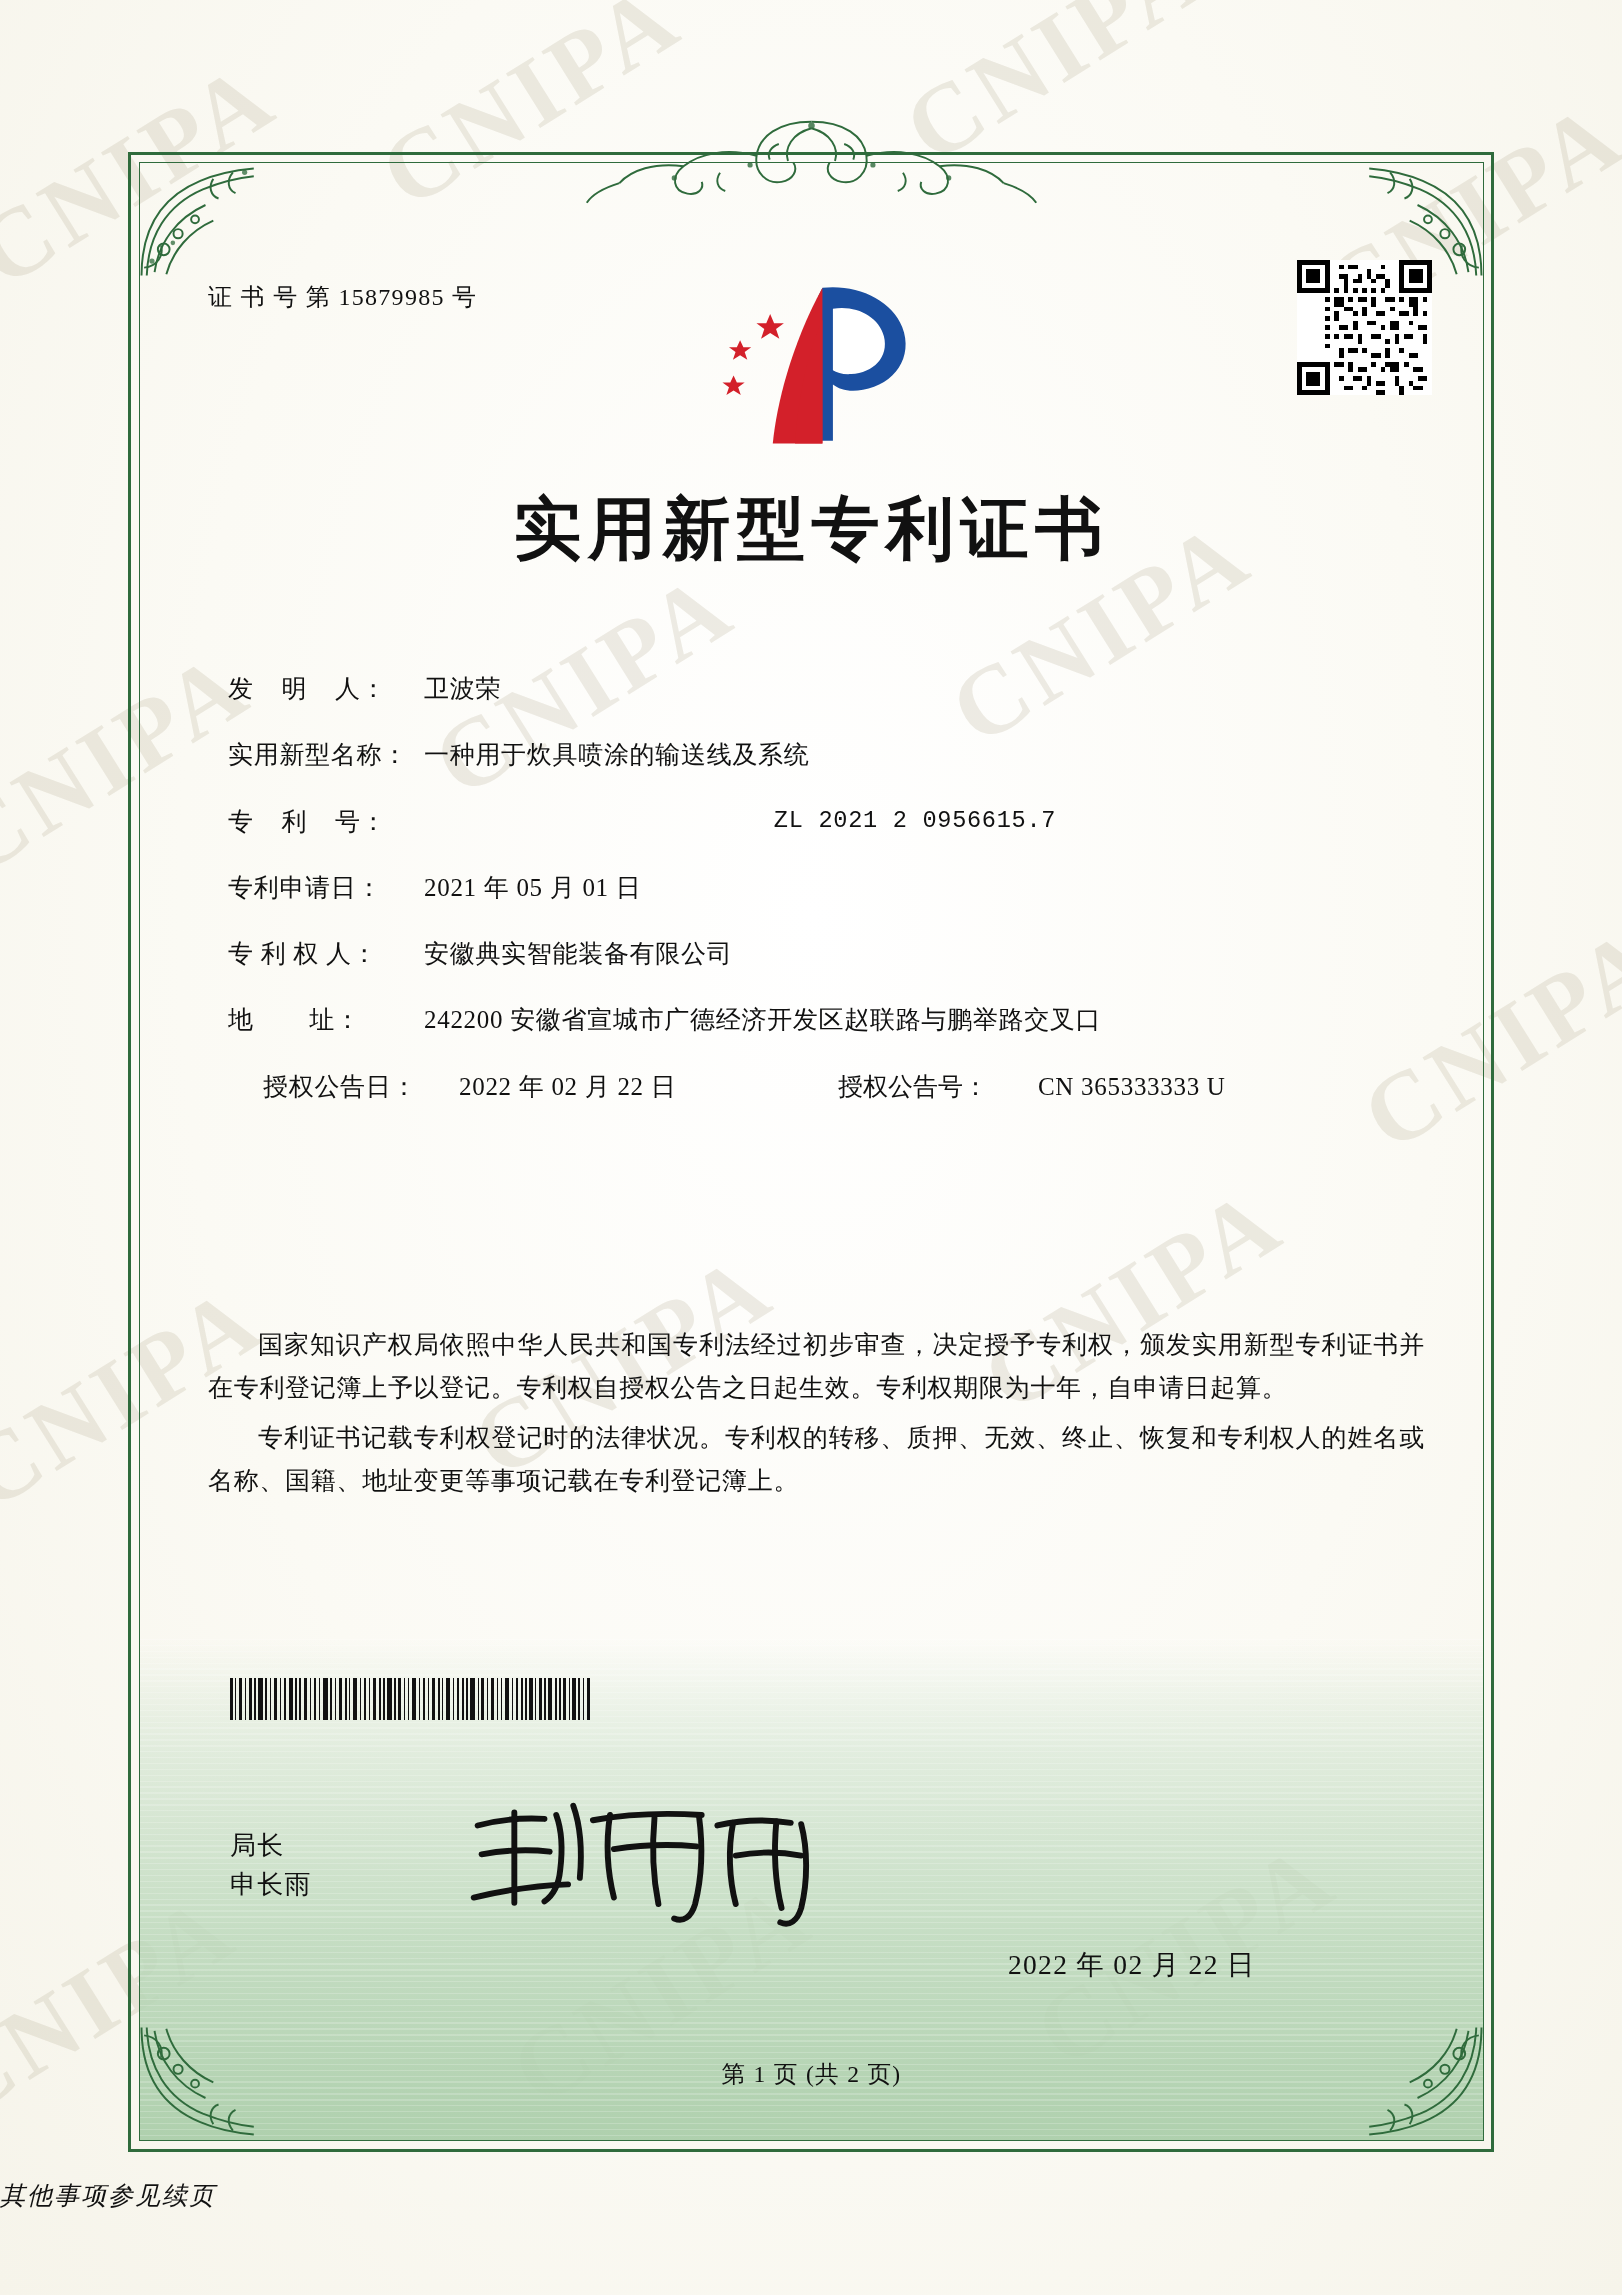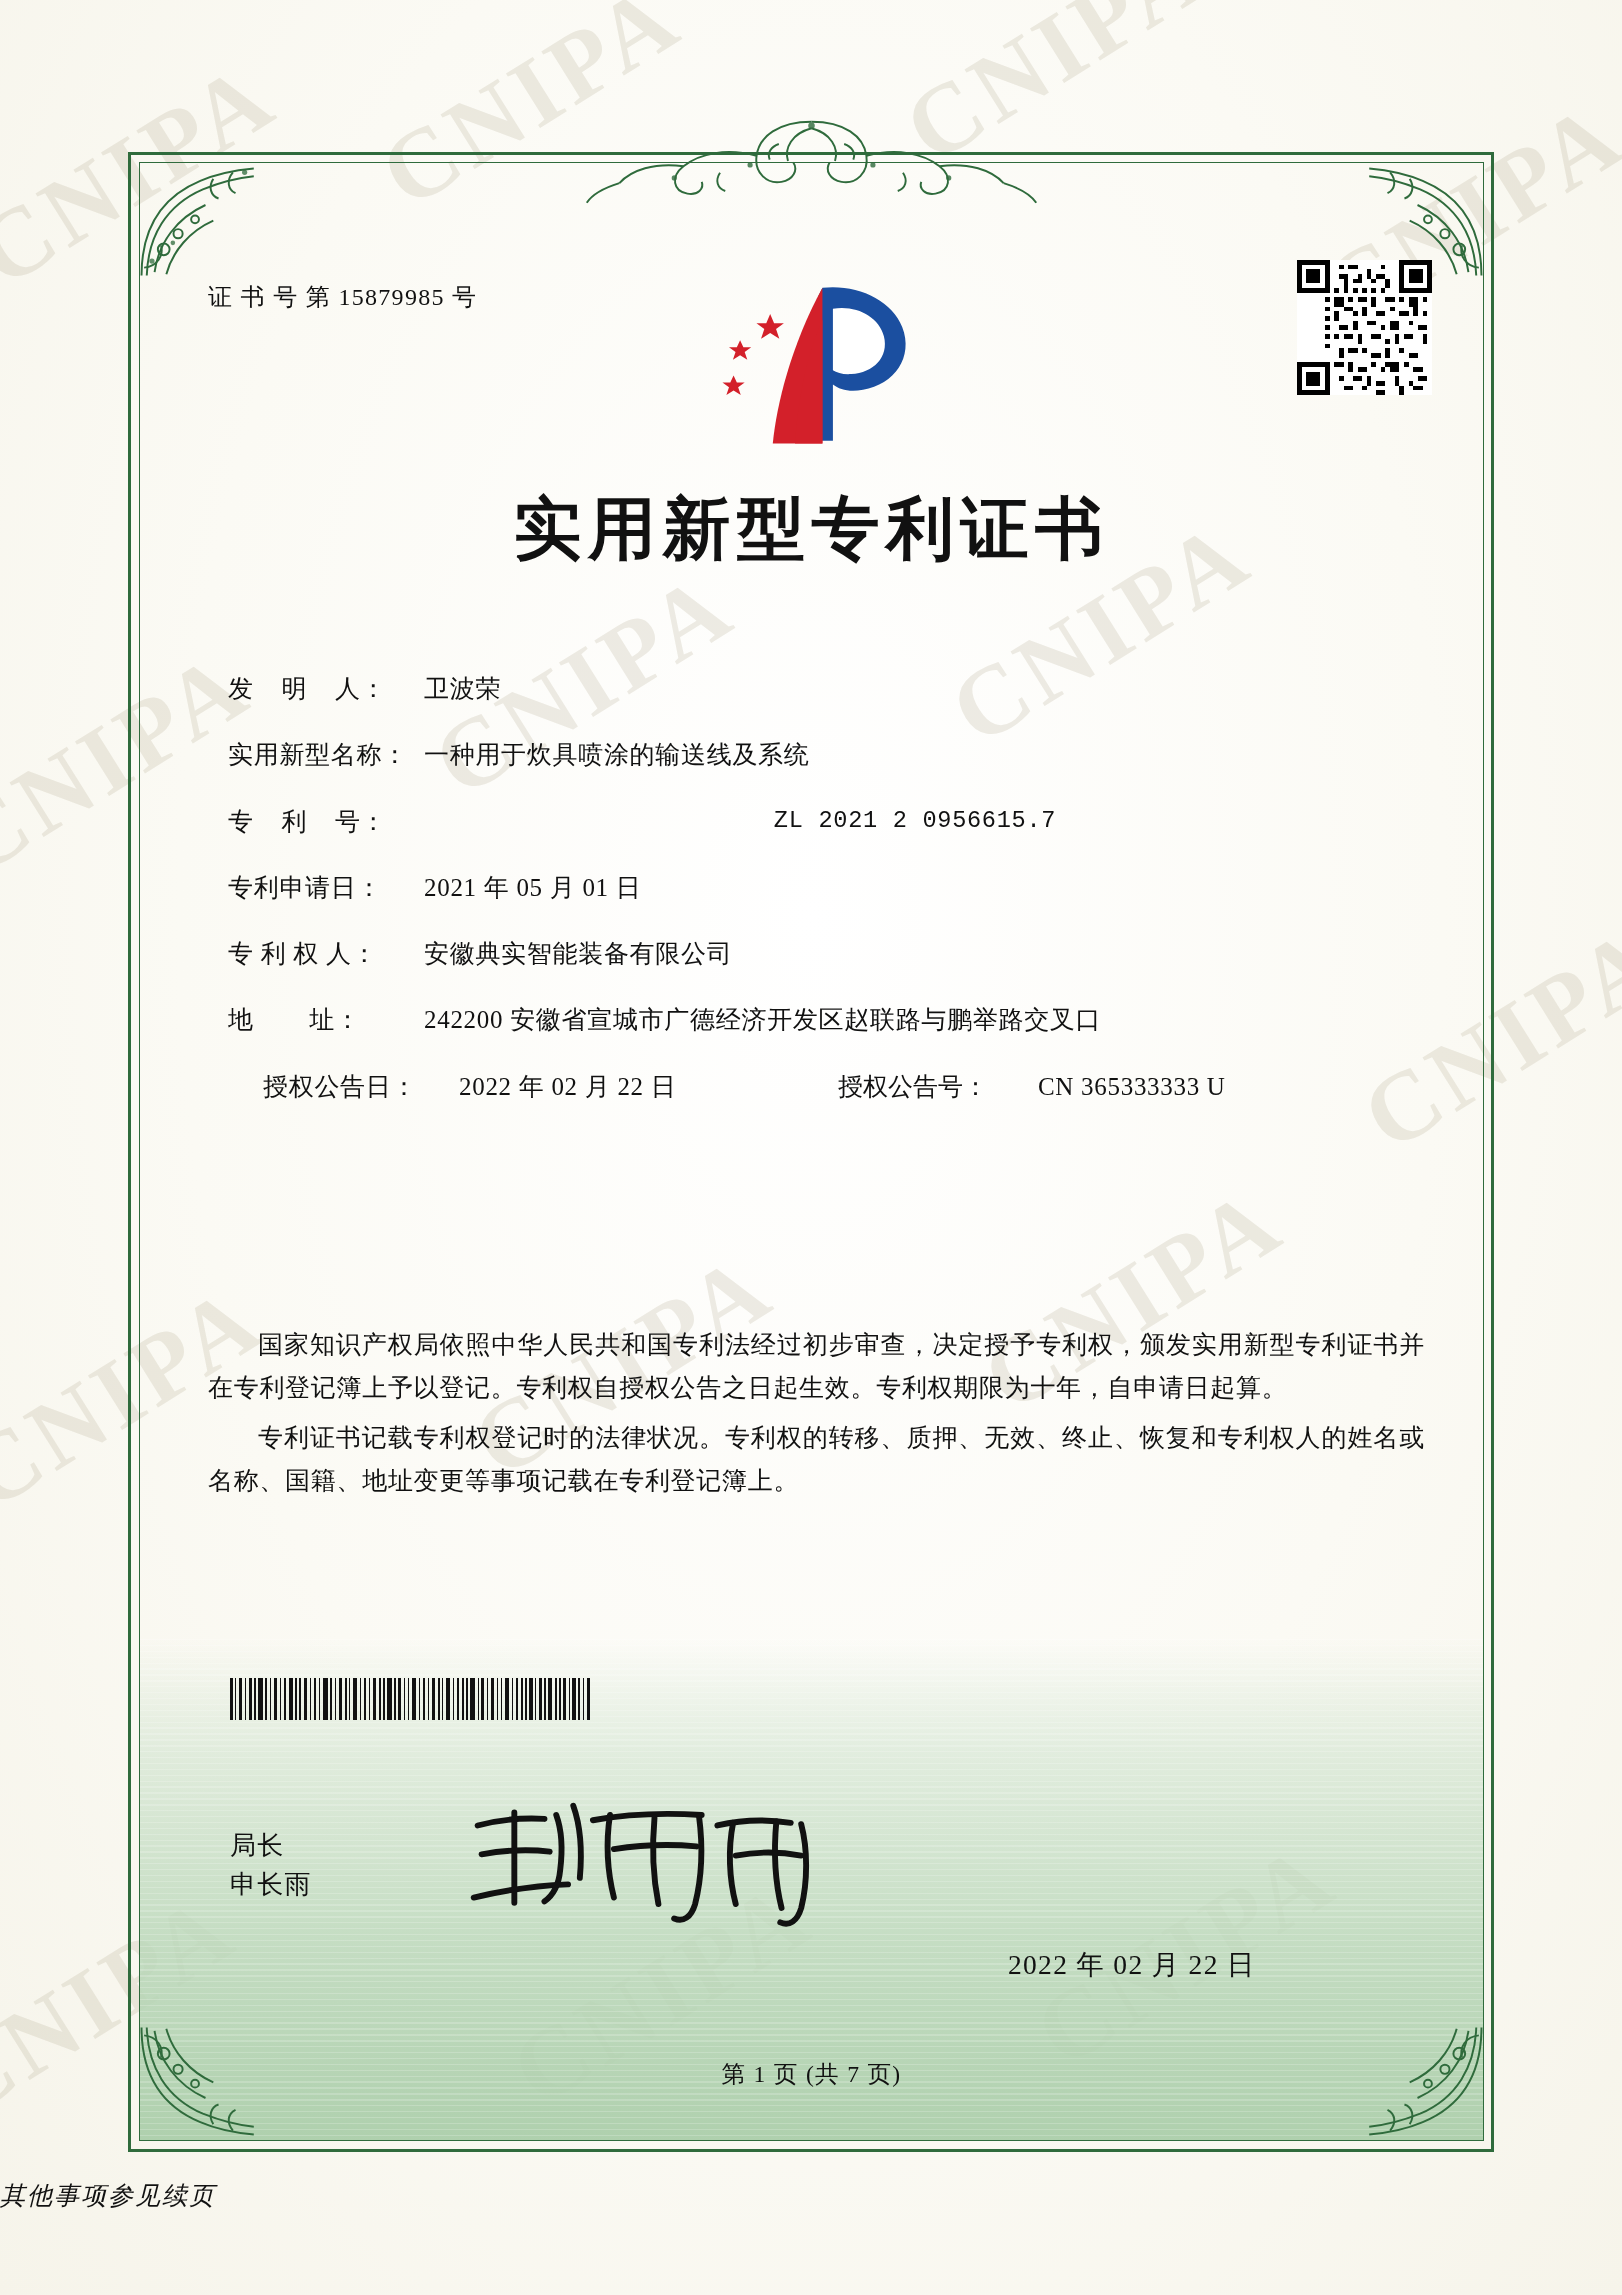--- a/index.html
+++ b/index.html
@@ -656,17 +656,17 @@
         <path d="M420 56 C412 96 414 142 424 180"></path>
         <path d="M424 106 C456 100 492 100 524 106"></path>
         <path d="M486 54 C482 98 484 146 494 186"></path>
         <path d="M524 58 C534 96 534 146 524 186 C518 206 506 214 492 208"></path>
       </g>
     </svg>
   </div>
 
   <div id="sig-date">2022 年 02 月 22 日</div>
 
-  <div id="page-foot">第 1 页 (共 7 页)</div>
+  <div id="page-foot">第 1 页 (共 2 页)</div>
   <div id="doc-foot">其他事项参见续页</div>
 
 </div>
 
 
 </body></html>

